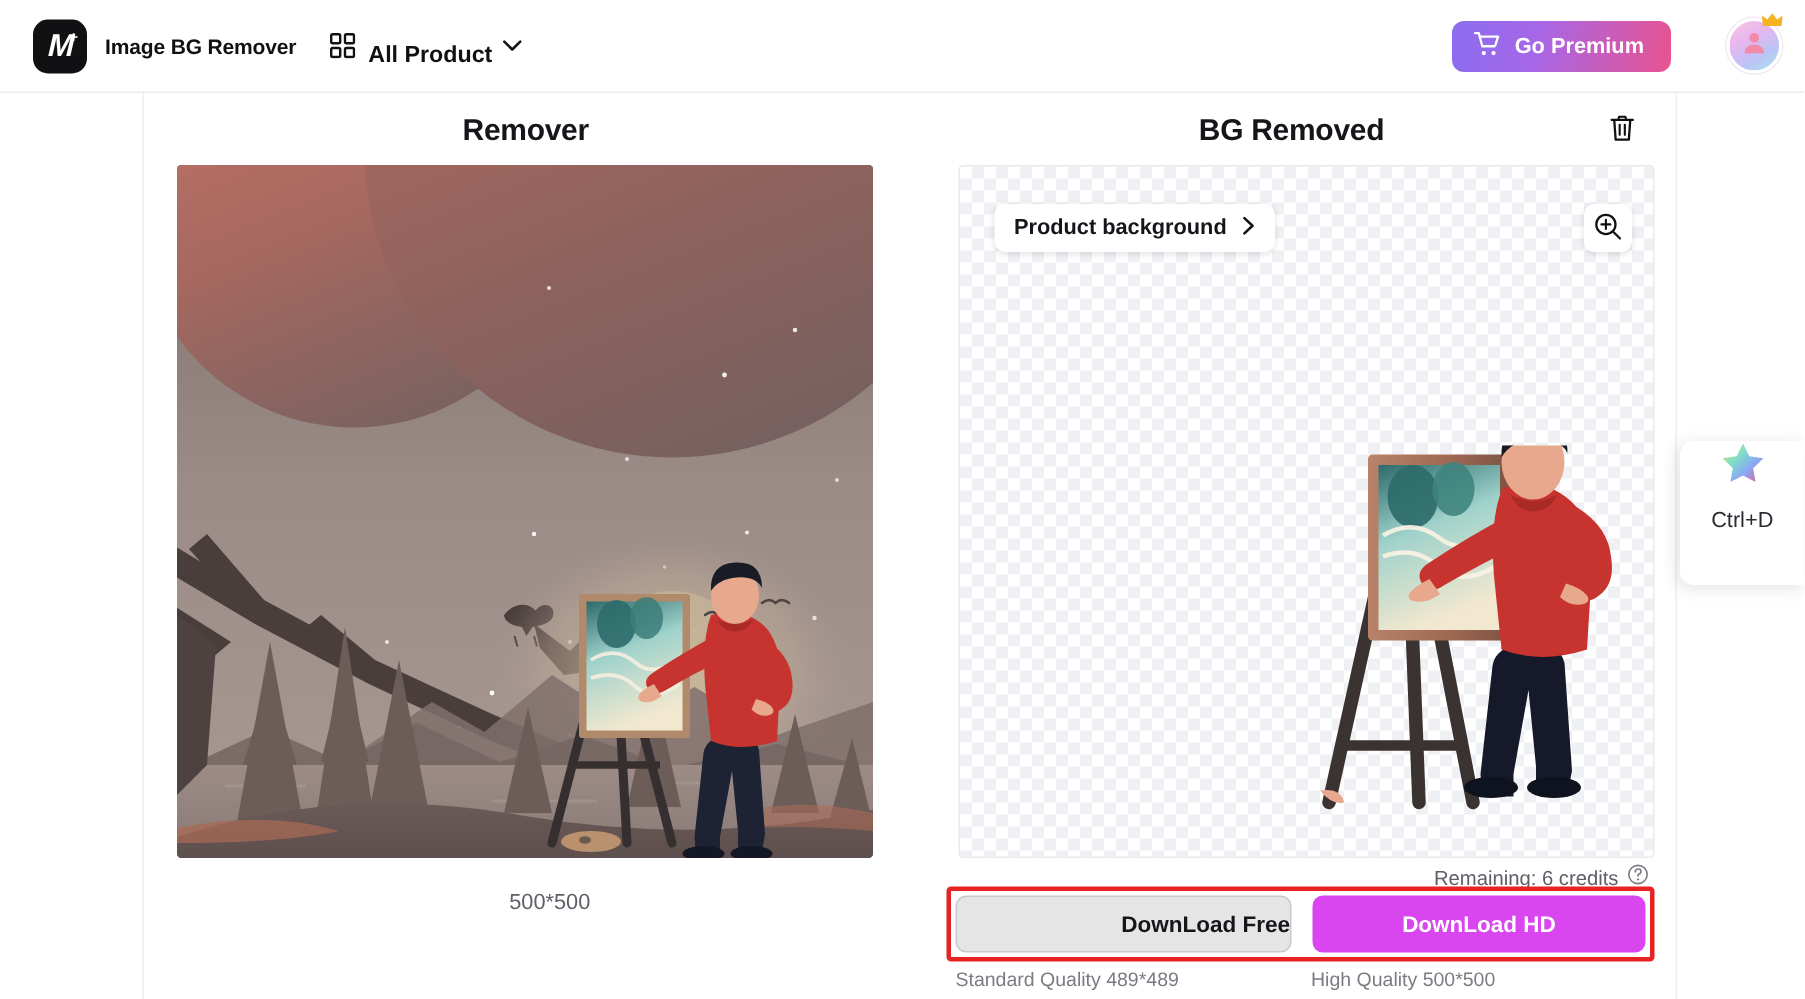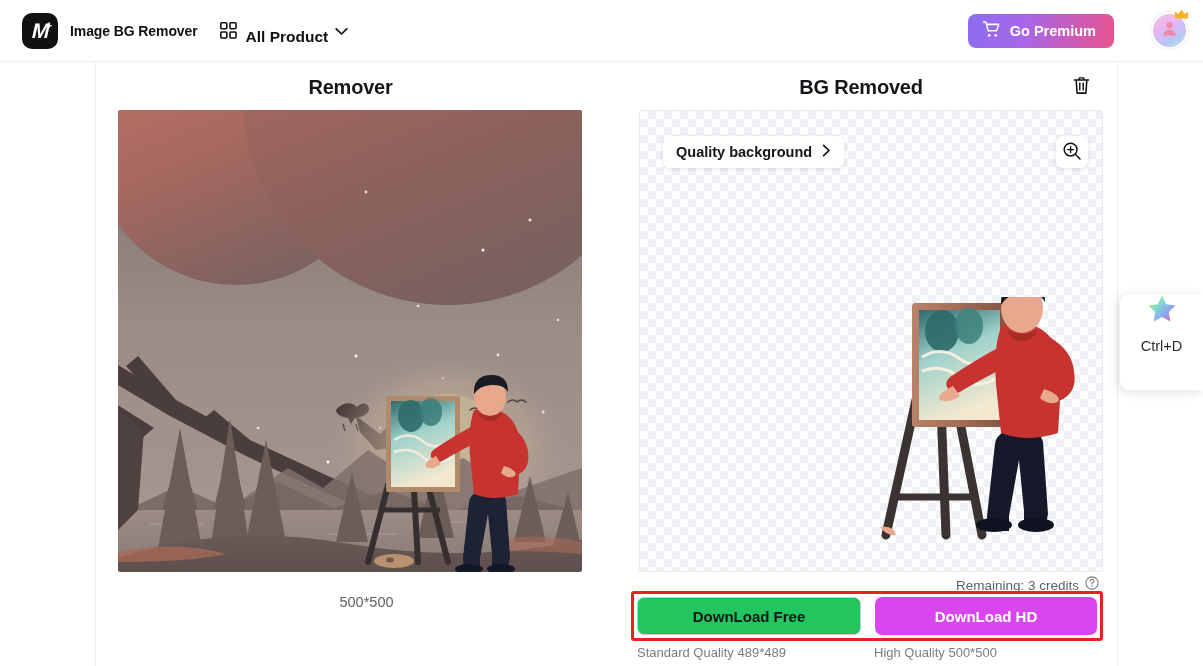--- a/index.html
+++ b/index.html
@@ -131,23 +131,24 @@
   
   .dl-highlight {
     position:absolute; left:26px; top:529px; width:472px; height:50px;
     border:3px solid #e62222; border-radius:3px; pointer-events:none;
   }
   .dl-row {
     position:absolute; left:32px; top:535px; width:460px; height:38px;
     display:flex; gap:14px;
   }
   .dl-free {
-    flex:1; background:#22c55e; border:1px solid #c9cace; border-radius:7px;
+    flex:1; background:#e5e5e5; border:1px solid #c9cace; border-radius:7px;
     font-size:15px; font-weight:bold; color:#15161a; cursor:pointer;
     font-family:"Liberation Sans", sans-serif;
+    text-align:right;
   }
   .dl-hd {
     flex:1; background:#d946ef; border:none; border-radius:7px;
     font-size:15px; font-weight:bold; color:#fff; cursor:pointer;
     font-family:"Liberation Sans", sans-serif;
   }
   .dl-sub-row {
     position:absolute; left:32px; top:583px; width:460px; display:flex; gap:14px;
   }
   .dl-sub { flex:1; font-size:13px; color:#7b7c83; white-space:nowrap; }
@@ -405,21 +406,21 @@
             <path d="M5.4 5.2 L6.4 19 h9.2 l1 -13.8" fill="none" stroke="#111" stroke-width="1.6" stroke-linejoin="round"></path>
             <path d="M9.2 8.6 v7" stroke="#111" stroke-width="1.5" stroke-linecap="round"></path>
             <path d="M12.8 8.6 v7" stroke="#111" stroke-width="1.5" stroke-linecap="round"></path>
           </svg>
         </span>
       </button>
 
       <div class="result-canvas">
 
         <button class="change-bg-btn">
-          <span class="change-bg-label">Quality background</span>
+          <span class="change-bg-label">Product background</span>
           <span class="chev-sm">
             <svg width="9" height="13" viewBox="0 0 9 13">
               <path d="M1.6 1.4 L7 6.5 L1.6 11.6" fill="none" stroke="#111" stroke-width="1.7" stroke-linecap="round" stroke-linejoin="round"></path>
             </svg>
           </span>
         </button>
 
         <button class="zoom-btn">
           <span>
             <svg width="20" height="20" viewBox="0 0 20 20">
@@ -471,21 +472,21 @@
             <path d="M177 41 q21 13 23 33 q3 18 -8 26 q-10 8 -15 -3 q5 -15 0 -28 q-5 -13 -13 -18 z" fill="#c7342f"></path>
             <path d="M170 92 q10 3 14 8 q3 5 -4 6 q-8 1 -14 -5 z" fill="#e7a88d"></path>
             <ellipse cx="148" cy="11" rx="21" ry="25" fill="#e7a88d"></ellipse>
             <path d="M127 8 q-1 -24 21 -25 q23 -1 23 22 q-5 -10 -22 -9 q-16 1 -22 12 z" fill="#191c24"></path>
             <path d="M133 33 q15 8 31 0 q-5 11 -16 11 q-10 0 -15 -11 z" fill="#a82b26"></path>
           </g>
         </svg>
       </div>
 
       <div class="credits-row">
-        <span class="credits-text">Remaining: 3 credits</span>
+        <span class="credits-text">Remaining: 6 credits</span>
         <span>
           <svg width="14" height="14" viewBox="0 0 14 14">
             <circle cx="7" cy="7" r="6.1" fill="none" stroke="#7b7c83" stroke-width="1.1"></circle>
             <path d="M5.1 5.2 q0.2 -1.9 2 -1.9 q1.9 0 1.9 1.7 q0 1.3 -1.9 2 v1" fill="none" stroke="#7b7c83" stroke-width="1.1" stroke-linecap="round"></path>
             <circle cx="7.05" cy="10.3" r="0.75" fill="#7b7c83"></circle>
           </svg>
         </span>
       </div>
 
       <div class="dl-row">

